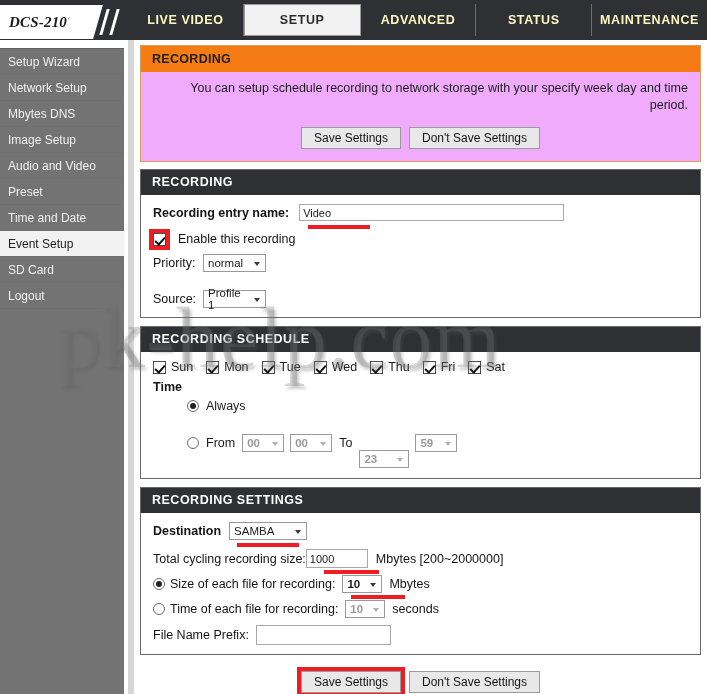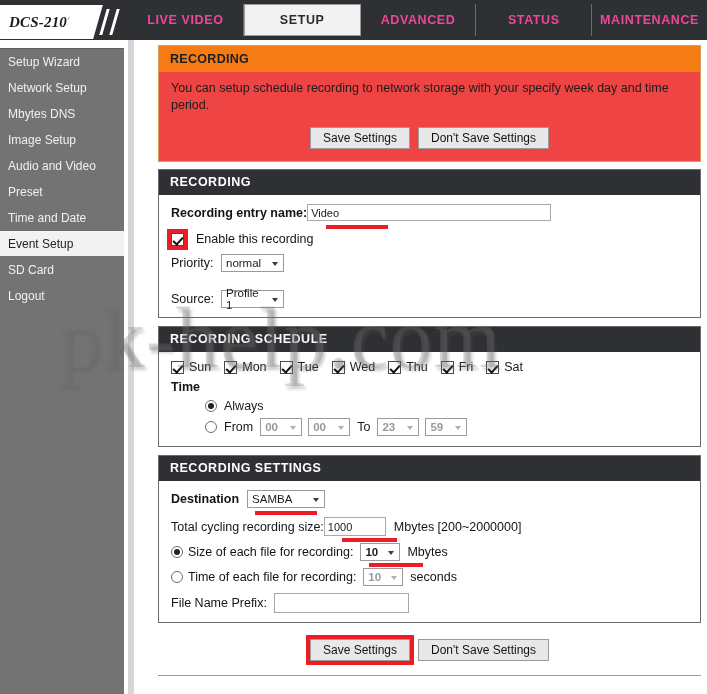--- a/index.html
+++ b/index.html
@@ -59,21 +59,21 @@
     background:#ffffff;transform:skewX(-16deg);
   }
   .slash.s1{left:11px;}
   .slash.s2{left:21px;}
   .slash.s3{left:31px;}
 
   .navtabs{flex:1;display:flex;align-items:stretch;padding:4px 0 4px 0;}
   .navtab{
     flex:1;display:flex;align-items:center;justify-content:center;
     font-weight:700;font-size:12.5px;letter-spacing:0.6px;
-    color:#ec4899;background:#2f3033;
+    color:#fef9c3;background:#2f3033;
     border-right:1px solid #6c6d70;
     cursor:pointer;box-sizing:border-box;
     font-family:"Liberation Sans", sans-serif;
   }
   .navtab:last-child{border-right:none;}
   .navtab.active{
     background:#f2f2f2;color:#2b2b2b;
     border:1px solid #9a9a9a;
   }
 
@@ -96,36 +96,36 @@
 
   .sidegap{
     position:absolute;left:128px;top:40px;width:6px;height:654px;
     background:#d6d6d6;z-index:19;
   }
 
   
   .content{
     position:absolute;left:134px;top:40px;width:573px;height:654px;
     background:#ffffff;box-sizing:border-box;
-    padding:5px 6px 0 24px;
+    padding:5px 6px 0 6px;
   }
 
   
   .panel-intro{
     border:1px solid #d99d5c;box-sizing:border-box;
     background:#e2e2e2;width:100%;
   }
   .panel-intro .bar{
     background:#f57c14;height:26px;line-height:26px;
     font-weight:700;font-size:12.5px;color:#1e1e1e;
     padding-left:11px;letter-spacing:0.3px;
     font-family:"Liberation Sans", sans-serif;
   }
   .panel-intro .body{
-    padding:8px 12px 12px 12px;background:#ef4444;
+    padding:8px 12px 12px 12px;background:#f0abfc;text-align:right;
   }
   .intro-text{font-size:12.5px;color:#1c1c1c;line-height:17px;}
   .btnrow{
     display:flex;justify-content:center;gap:8px;margin-top:13px;
   }
   .btn{
     background:#e8e8e8;border:1px solid #9a9a9a;
     padding:3px 12px;font-size:12px;color:#141414;
     cursor:pointer;font-family:"Liberation Sans", sans-serif;
     white-space:nowrap;
@@ -268,21 +268,21 @@
           <div class="btn">Don't Save Settings</div>
         </div>
       </div>
     </div>
 
     <div class="panel">
       <div class="bar">RECORDING</div>
       <div class="body" style="padding-bottom:9px;">
         <div class="row" style="margin-bottom:11px;position:relative;">
           <span class="lbl b">Recording entry name:</span>
-          <input class="txtinput" style="width: 244px; margin-left: 0;" value="Video">
+          <input class="txtinput" style="width: 265px; margin-left: 10px;" value="Video">
           <span class="underline" style="left:155px;top:21px;width:62px;"></span>
         </div>
 
         <div class="row" style="margin-bottom:8px;">
           <span class="chk on redbox"></span>
           <span class="lbl" style="margin-left:12px;">Enable this recording</span>
         </div>
 
         <div class="row" style="margin-bottom:18px;">
           <span class="lbl" style="width:50px;">Priority:</span>
@@ -336,21 +336,21 @@
           <div class="opt">
             <span class="radio on"></span>
             <span class="t">Always</span>
           </div>
           <div class="opt">
             <span class="radio"></span>
             <span class="t">From</span>
             <span class="sel dim bold" style="width:42px;margin-left:7px;">00</span>
             <span class="sel dim bold" style="width:42px;margin-left:6px;">00</span>
             <span class="t" style="margin-left:7px;">To</span>
-            <span class="sel dim bold" style="width:42px;margin-left:7px;">23</span>
+            <span class="sel dim bold" style="width:50px;margin-left:7px;margin-top:32px;">23</span>
             <span class="sel dim bold" style="width:42px;margin-left:6px;">59</span>
           </div>
         </div>
       </div>
     </div>
 
     <div class="panel" style="margin-top:8px;">
       <div class="bar">RECORDING SETTINGS</div>
       <div class="body" style="padding:9px 12px 9px 12px;">
 

